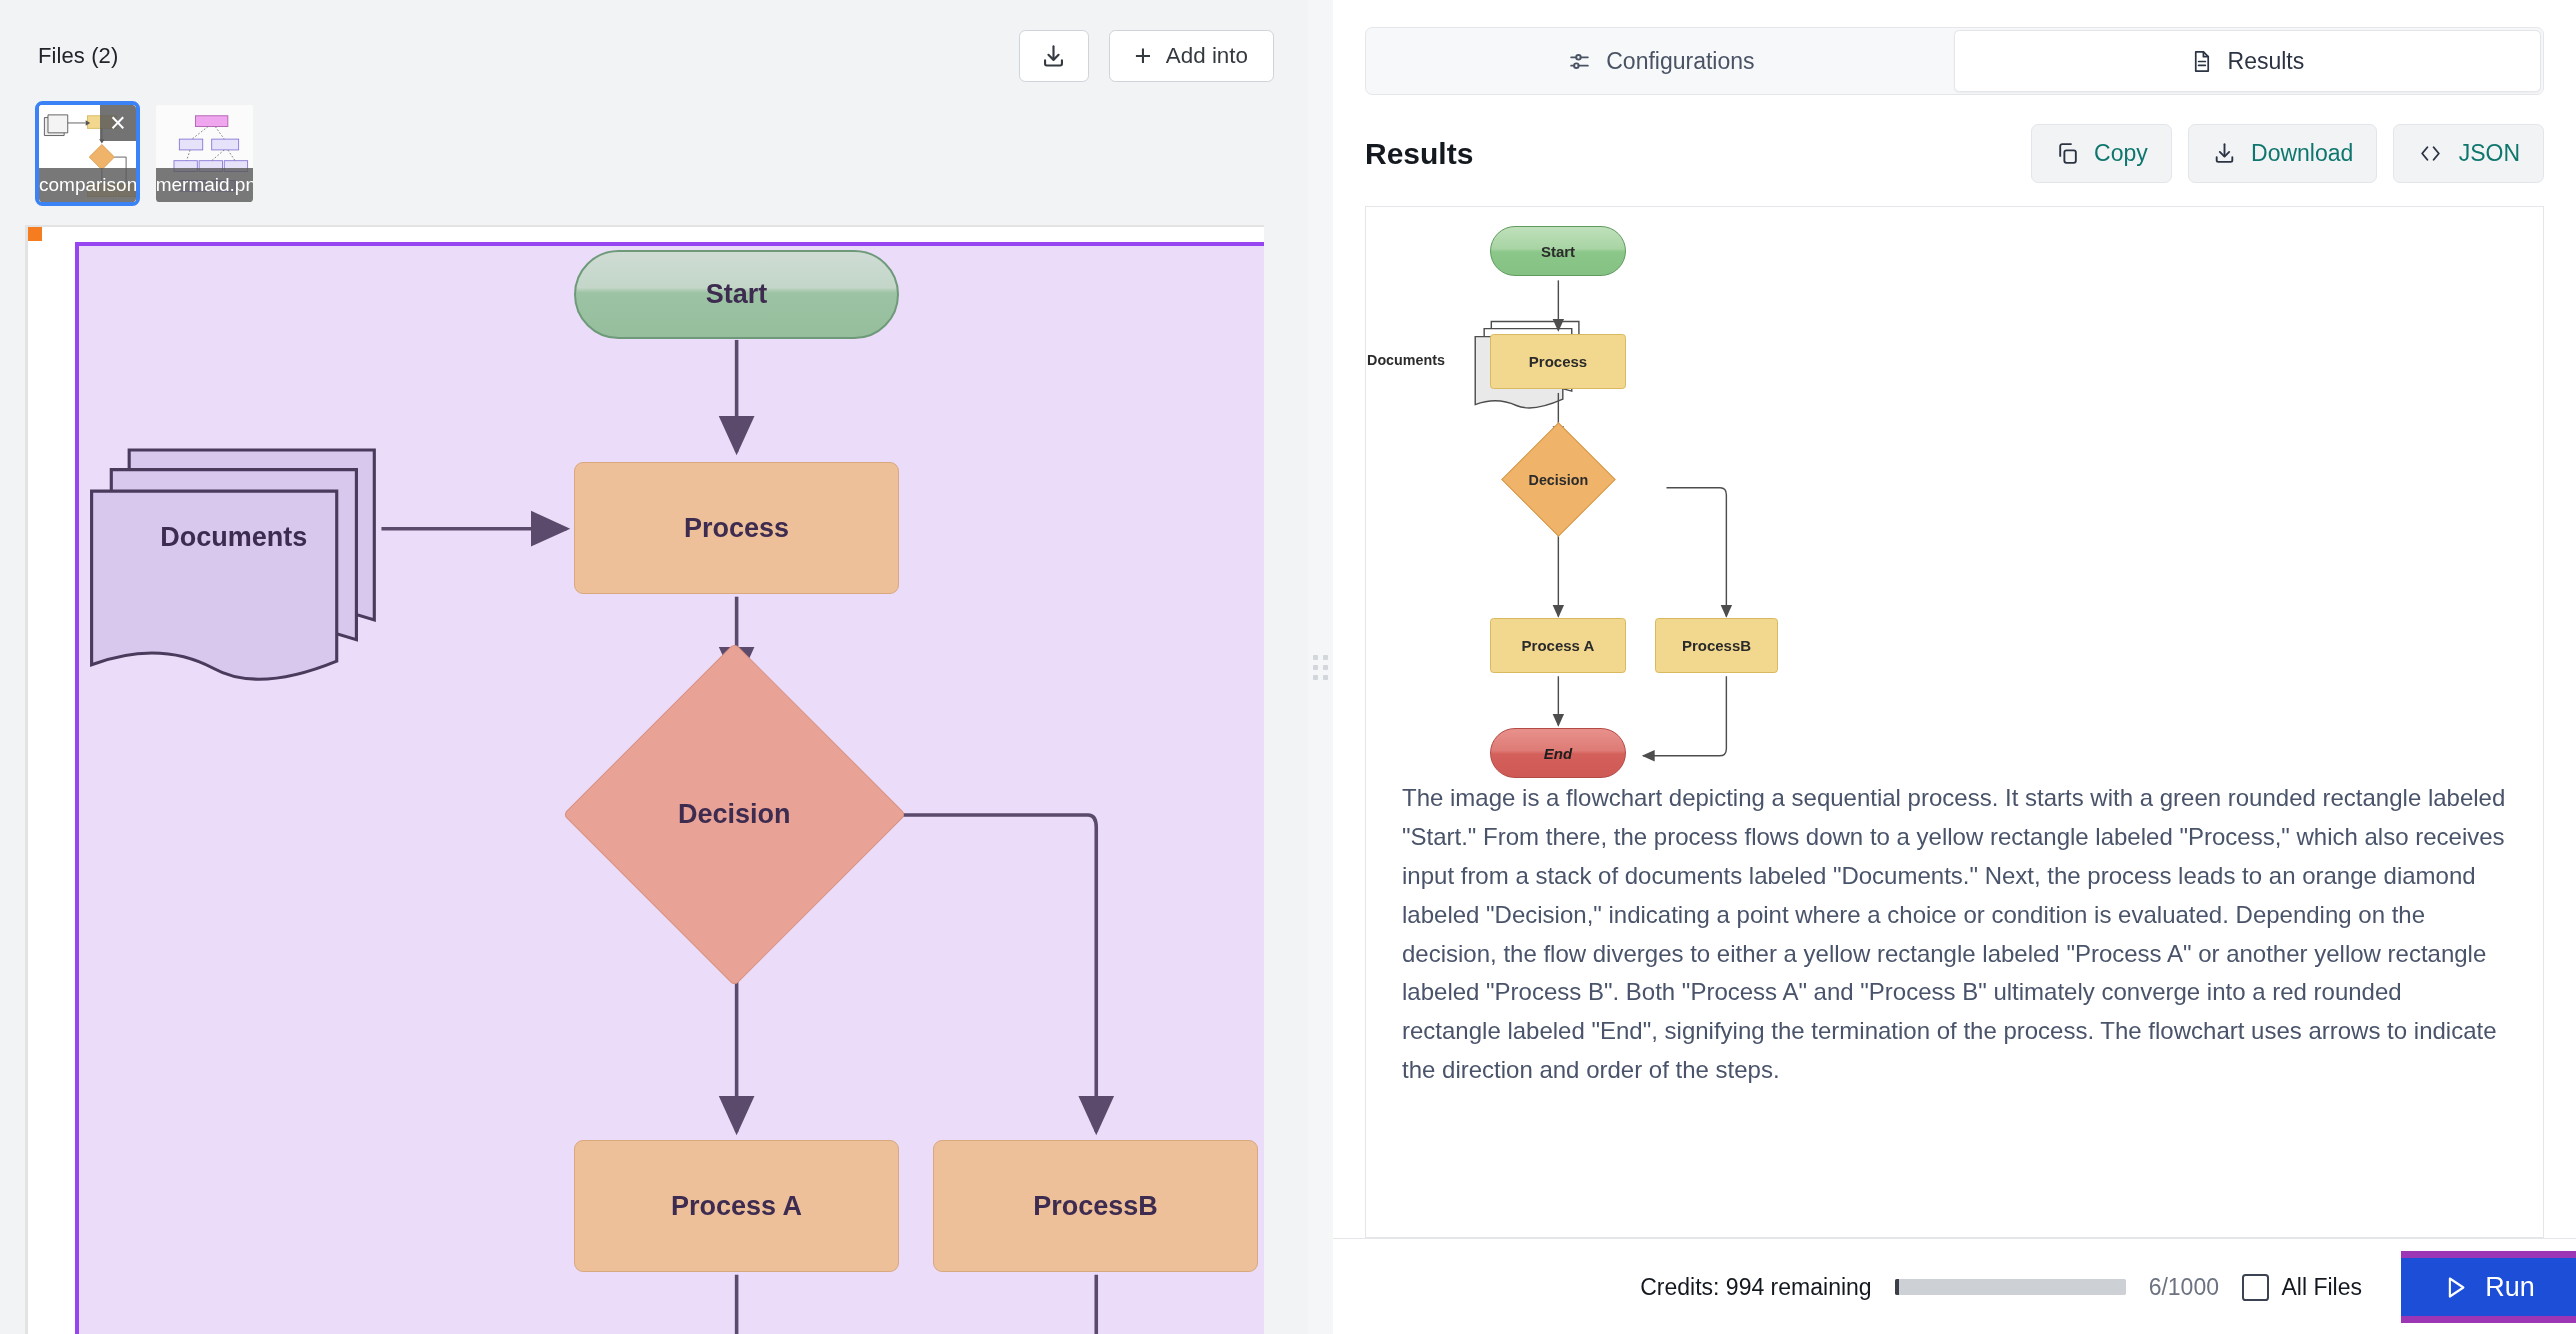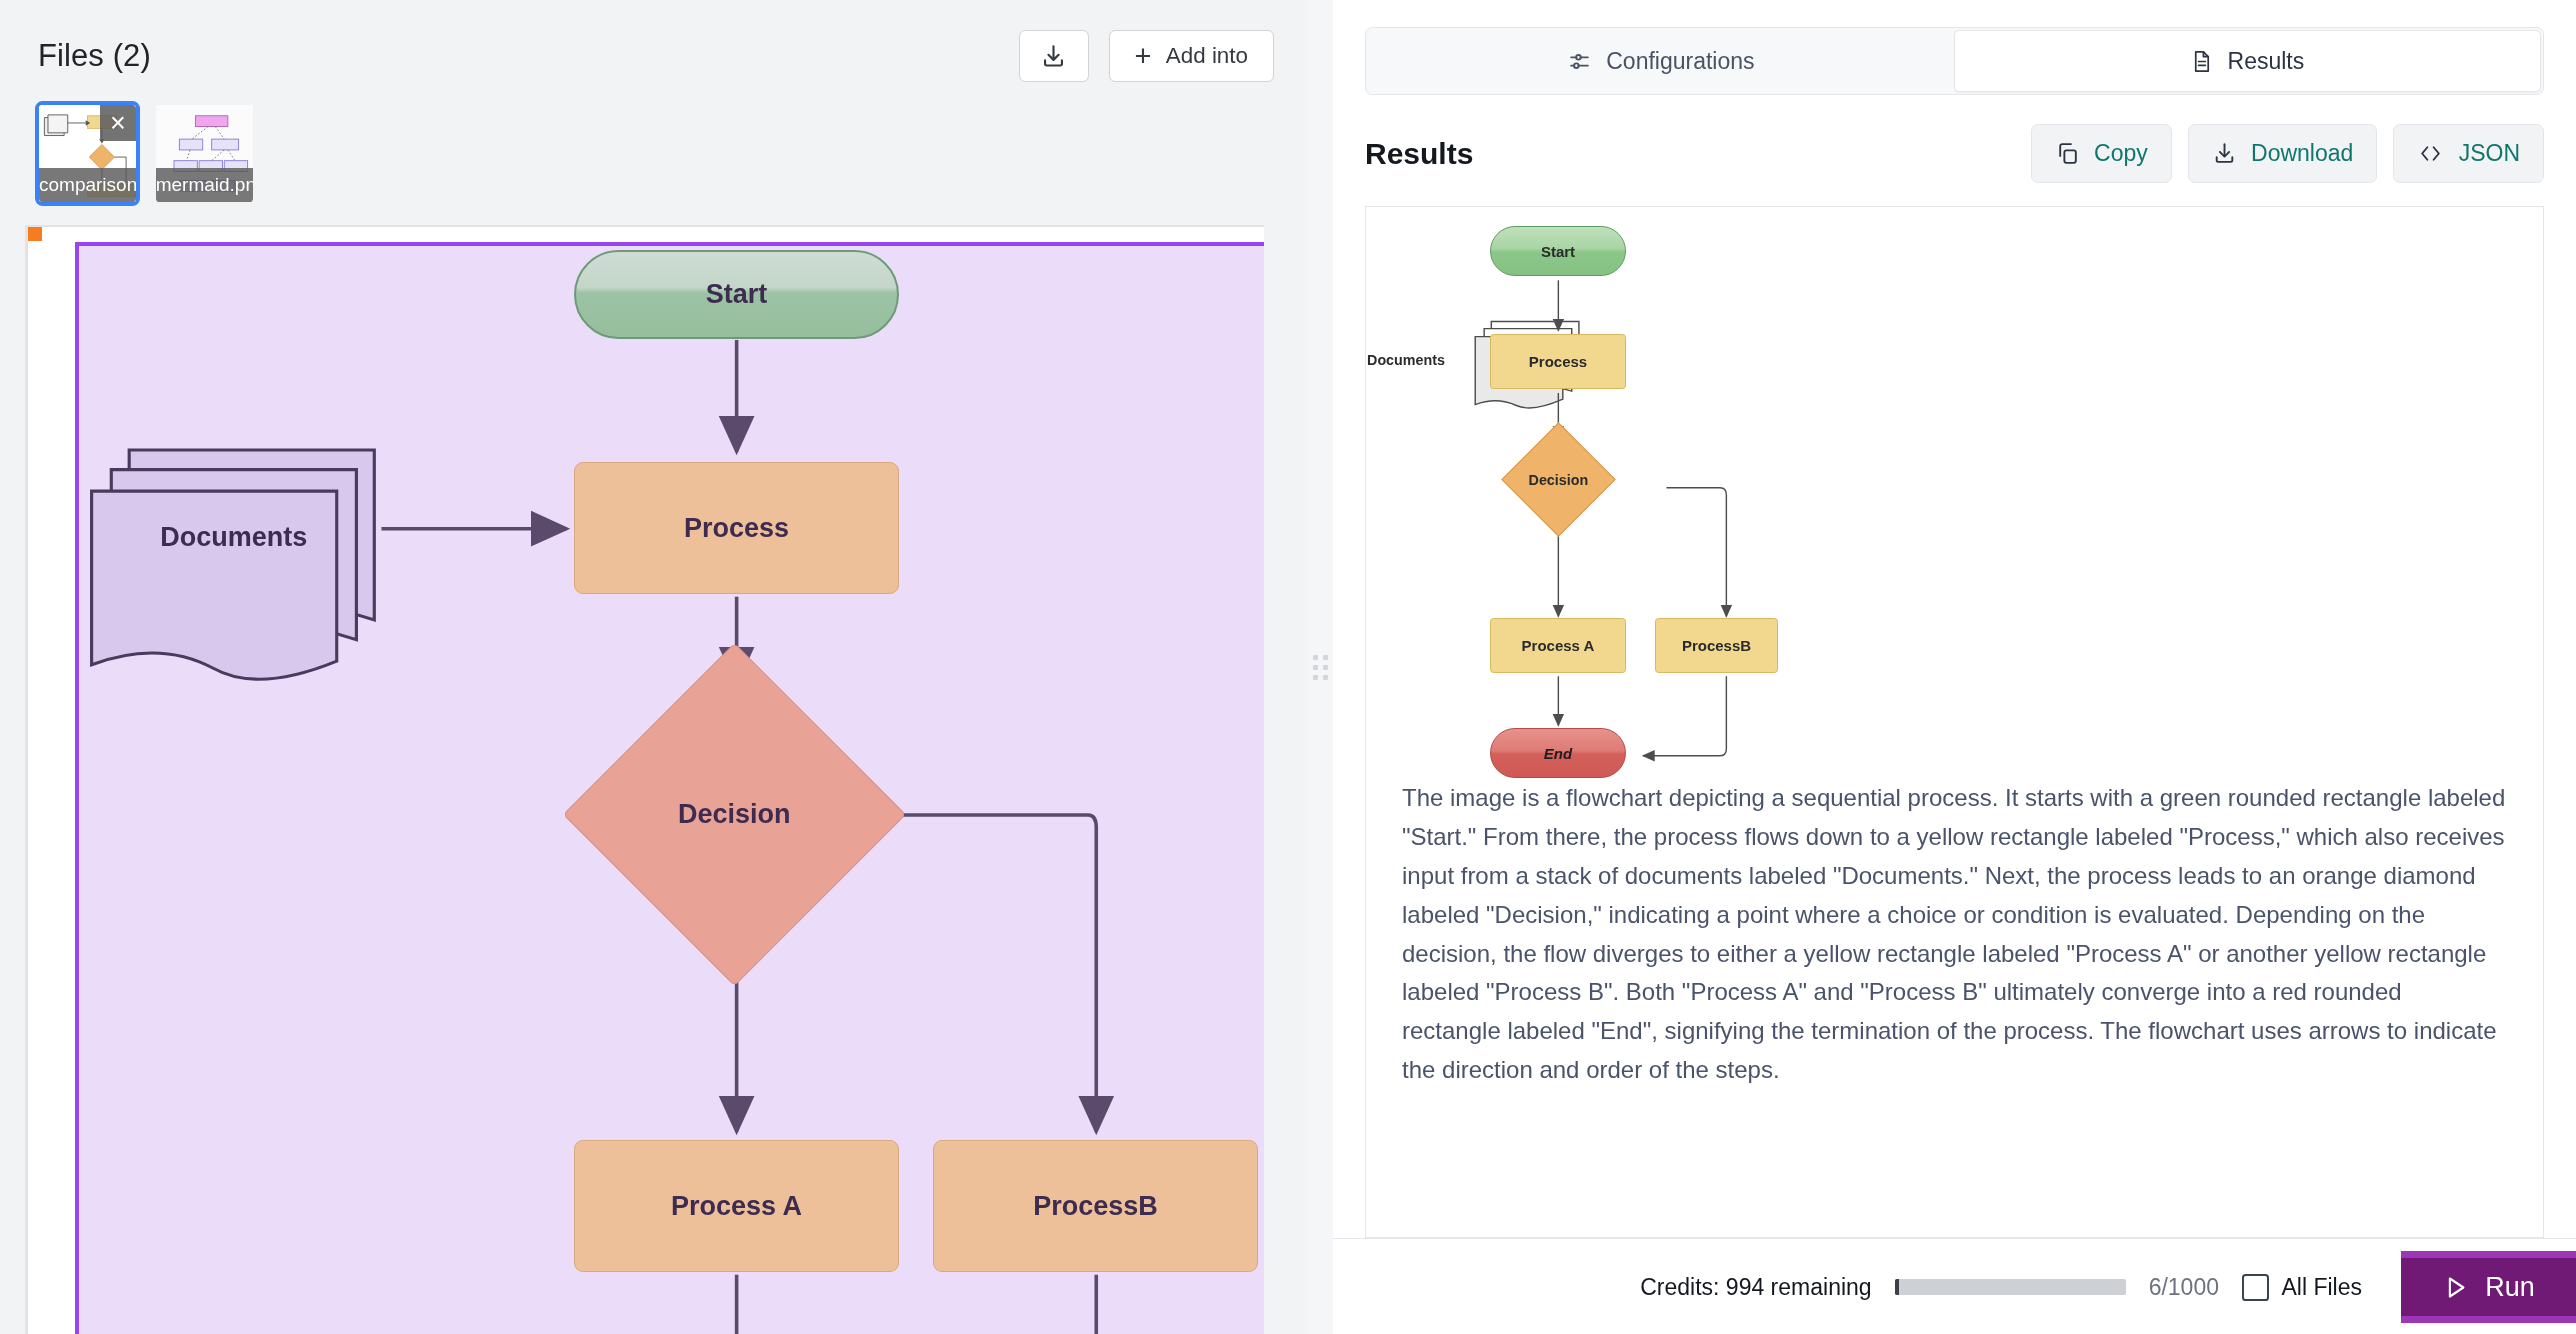--- a/index.html
+++ b/index.html
@@ -16,21 +16,21 @@
     width: 1308px; height: 1335px;
     background: #f1f3f5;
     display: flex; flex-direction: column;
     position: relative;
   }
   .files-header {
     display: flex; align-items: center; justify-content: space-between;
     padding: 30px 34px 0 38px;
   }
   .files-title {
-    font-size: 31px; font-weight: 400; color: #212529;
+    font-size: 22px; font-weight: 400; color: #212529;
     letter-spacing: 0.1px;
   }
   .files-actions { display: flex; gap: 19.7px; align-items: center; }
   .icon-btn {
     width: 70px; height: 52px;
     background: #ffffff; border: 1.3px solid #ced4da; border-radius: 6.3px;
     display: flex; align-items: center; justify-content: center;
     cursor: pointer;
   }
   .add-file-btn {
@@ -207,21 +207,21 @@
   }
   .progress-fill { position: absolute; left: 0; top: 0; bottom: 0; width: 4.5px; background: #3b3f46; }
   .ratio-text { font-size: 23px; color: #6c7280; }
   .checkbox-wrap { display: flex; align-items: center; gap: 12.5px; cursor: pointer; }
   .checkbox {
     width: 27px; height: 27px; border: 2.2px solid #3b4252; border-radius: 3.6px; background:#fff;
   }
   .allfiles-label { font-size: 23px; color: #14181f; }
   .run-btn {
     width: 175px; height: 72px; margin-left: 16px; margin-right: 0;
-    background: #701a75; border: none; border-radius: 7px;
+    background: #1d4ed8; border: none; border-radius: 7px;
     display: flex; align-items: center; justify-content: center; gap: 16px;
     color: #ffffff; font-size: 27px; cursor: pointer;
     font-family: "Liberation Sans", sans-serif;
     position: relative;
   }
   .run-btn::before, .run-btn::after {
     content: ""; position: absolute; left: 0; right: 0; height: 7.2px; background: #9c36b5;
   }
   .run-btn::before { top: 0; } .run-btn::after { bottom: 0; }
   svg { display: block; }

